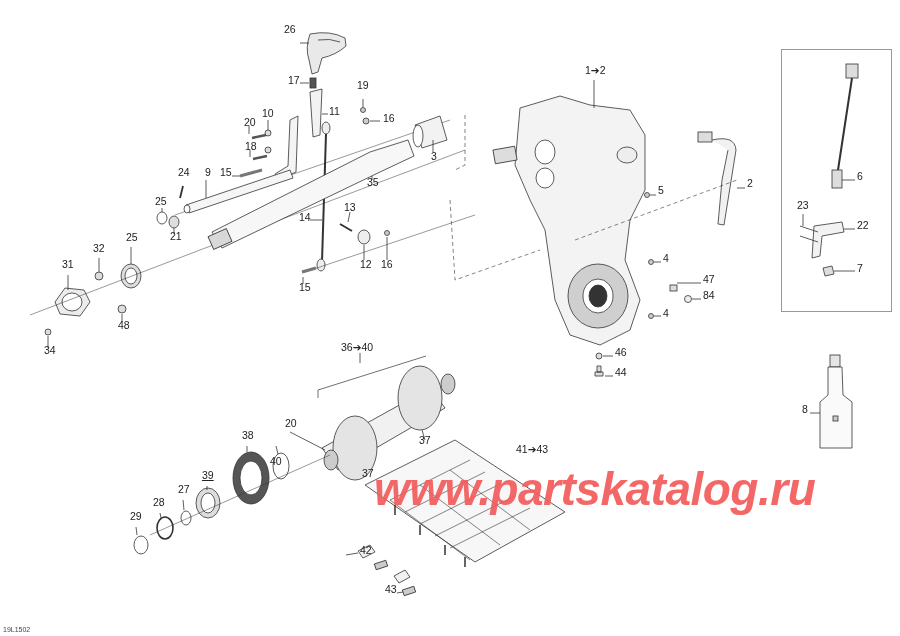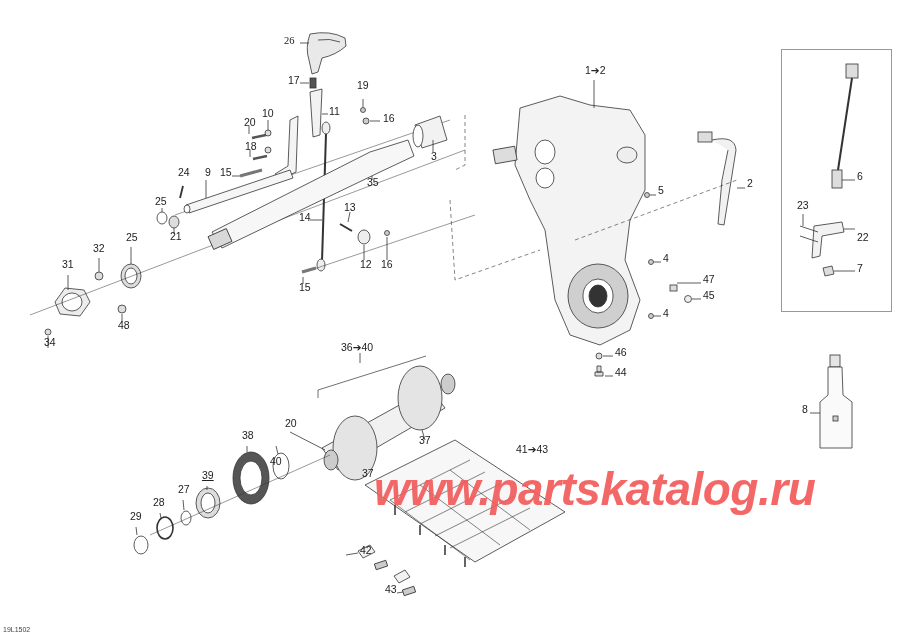--- a/index.html
+++ b/index.html
@@ -229,21 +229,21 @@
     <rect x="375" y="562" width="12" height="6" fill="#ccc" transform="rotate(-18 381 565)"></rect>
     <path d="M394,576 L405,570 L410,577 L399,583 Z" fill="#f2f2f2"></path>
     <rect x="403" y="588" width="12" height="6" fill="#ccc" transform="rotate(-18 409 591)"></rect>
     <line x1="397" y1="593" x2="403" y2="592"></line>
   </g>
 </svg>
 
 <div class="inset-frame"></div>
 
 <div id="callouts">
-    <div class="callout" style="left: 284px; top: 36px; font-family: Liberation Serif, serif;">26</div>
+    <div class="callout" style="left: 284px; top: 24px;">26</div>
     <div class="callout" style="left: 288px; top: 75px;">17</div>
     <div class="callout" style="left: 357px; top: 80px;">19</div>
     <div class="callout" style="left: 329px; top: 106px;">11</div>
     <div class="callout" style="left: 262px; top: 108px;">10</div>
     <div class="callout" style="left: 383px; top: 113px;">16</div>
     <div class="callout" style="left: 244px; top: 117px;">20</div>
     <div class="callout" style="left: 245px; top: 141px;">18</div>
     <div class="callout" style="left: 431px; top: 151px;">3</div>
     <div class="callout" style="left: 220px; top: 167px;">15</div>
     <div class="callout" style="left: 205px; top: 167px;">9</div>
@@ -253,31 +253,31 @@
     <div class="callout" style="left: 344px; top: 202px;">13</div>
     <div class="callout" style="left: 299px; top: 212px;">14</div>
     <div class="callout" style="left: 170px; top: 231px;">21</div>
     <div class="callout" style="left: 126px; top: 232px;">25</div>
     <div class="callout" style="left: 93px; top: 243px;">32</div>
     <div class="callout" style="left: 360px; top: 259px;">12</div>
     <div class="callout" style="left: 381px; top: 259px;">16</div>
     <div class="callout" style="left: 62px; top: 259px;">31</div>
     <div class="callout" style="left: 299px; top: 282px;">15</div>
     <div class="callout" style="left: 118px; top: 320px;">48</div>
-    <div class="callout" style="left: 44px; top: 337px;">34</div>
+    <div class="callout" style="left: 44px; top: 345px;">34</div>
     <div class="callout" style="left: 585px; top: 65px;">1➔2</div>
     <div class="callout" style="left: 747px; top: 178px;">2</div>
     <div class="callout" style="left: 658px; top: 185px;">5</div>
     <div class="callout" style="left: 857px; top: 171px;">6</div>
     <div class="callout" style="left: 797px; top: 200px;">23</div>
-    <div class="callout" style="left: 857px; top: 220px; margin-top: 12px;">22</div>
+    <div class="callout" style="left: 857px; top: 220px;">22</div>
     <div class="callout" style="left: 857px; top: 263px;">7</div>
     <div class="callout" style="left: 663px; top: 253px;">4</div>
     <div class="callout" style="left: 703px; top: 274px;">47</div>
-    <div class="callout" style="left: 703px; top: 290px;">45</div>
+    <div class="callout" style="left: 703px; top: 290px;">84</div>
     <div class="callout" style="left: 663px; top: 308px;">4</div>
     <div class="callout" style="left: 615px; top: 347px;">46</div>
     <div class="callout" style="left: 615px; top: 367px;">44</div>
     <div class="callout" style="left: 802px; top: 404px;">8</div>
     <div class="callout" style="left: 341px; top: 342px;">36➔40</div>
     <div class="callout" style="left: 285px; top: 418px;">20</div>
     <div class="callout" style="left: 242px; top: 430px;">38</div>
     <div class="callout" style="left: 270px; top: 456px;">40</div>
     <div class="callout" style="left: 419px; top: 435px;">37</div>
     <div class="callout" style="left: 516px; top: 444px;">41➔43</div>

